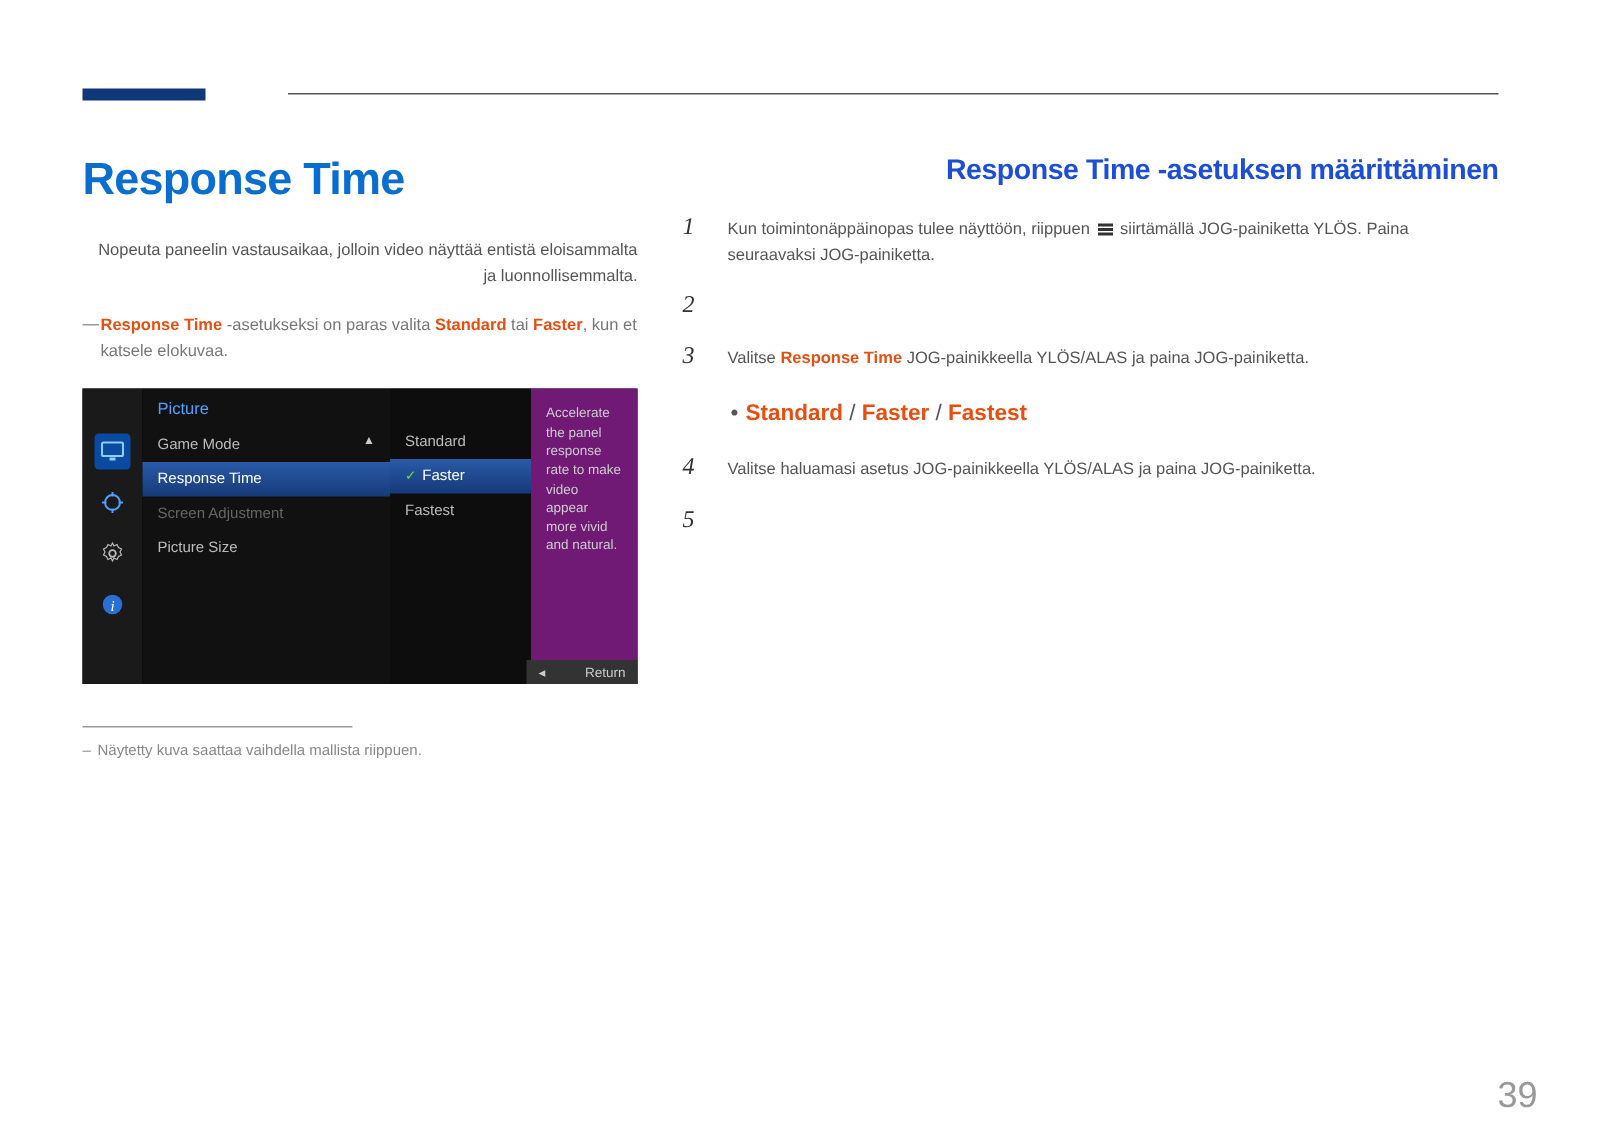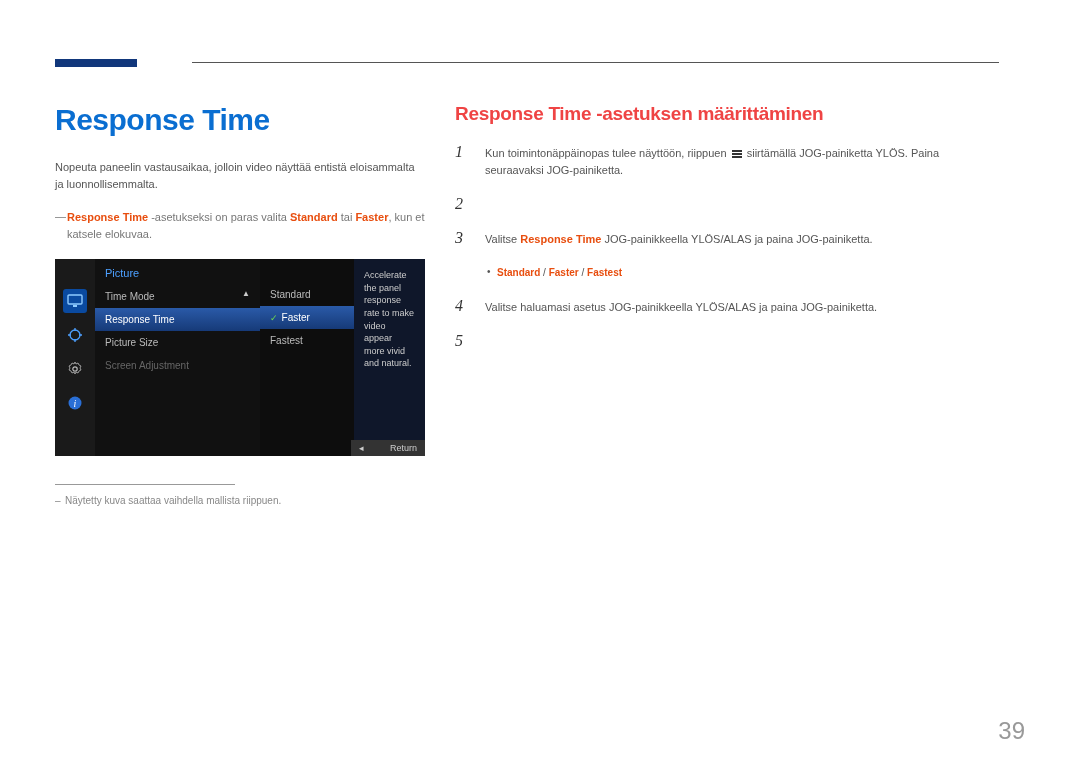--- a/index.html
+++ b/index.html
@@ -48,29 +48,31 @@
   h1 {
     font-size: 30px;
     font-weight: 700;
     color: #0a6ed1;
     margin-bottom: 22px;
     letter-spacing: -0.5px;
   }
   h2 {
     font-size: 19px;
     font-weight: 700;
-    color: #ef4444;
+    color: #1d4ed8;
     margin-bottom: 18px;
     letter-spacing: -0.3px;
+    text-align: right;
   }
   .intro {
     font-size: 11px;
     line-height: 1.55;
     color: #555;
     margin-bottom: 16px;
+    text-align: right;
   }
   .note-dash {
     font-size: 11px;
     line-height: 1.55;
     color: #777;
     padding-left: 12px;
     position: relative;
     margin-bottom: 16px;
   }
   .note-dash::before {
@@ -157,21 +159,21 @@
     position: relative;
   }
   .osd-sub .item.sel::before {
     content: "✓";
     color: #6fdc4d;
     margin-right: 4px;
     font-size: 9px;
   }
   .osd-desc {
     flex: 1;
-    background: #0f172a;
+    background: #701a75;
     padding: 10px;
     font-size: 9px;
     line-height: 1.4;
     color: #ccc;
   }
   .osd-footer {
     position: absolute;
     bottom: 0;
     right: 0;
     background: #333;
@@ -231,21 +233,21 @@
     width: 10px;
     vertical-align: middle;
     margin: 0 2px;
   }
   .menu-glyph span {
     display: block;
     height: 2px;
     background: #333;
   }
   .bullet-line {
-    font-size: 10px;
+    font-size: 15px;
     color: #555;
     padding-left: 12px;
     position: relative;
     margin-bottom: 6px;
   }
   .bullet-line::before {
     content: "•";
     position: absolute;
     left: 2px;
   }
@@ -303,24 +305,24 @@
           </div>
           <div class="osd-icon">
             <svg class="mini" viewBox="0 0 16 16">
                 <circle cx="8" cy="8" r="6.5" fill="#2a6fd6"></circle>
                 <text x="8" y="12" text-anchor="middle" font-size="10" font-family="Georgia" fill="#fff" font-style="italic">i</text>
               </svg>
           </div>
         </div>
         <div class="osd-menu">
           <div class="osd-title">Picture</div>
-          <div class="osd-row"><span>Time Mode</span><span class="arrow">▲</span></div>
+          <div class="osd-row"><span>Game Mode</span><span class="arrow">▲</span></div>
           <div class="osd-row sel">Response Time</div>
+          <div class="osd-row dim">Screen Adjustment</div>
           <div class="osd-row">Picture Size</div>
-          <div class="osd-row dim">Screen Adjustment</div>
         </div>
         <div class="osd-sub">
           <div class="item">Standard</div>
           <div class="item sel">Faster</div>
           <div class="item">Fastest</div>
         </div>
         <div class="osd-desc">Accelerate the panel response rate to make video appear more vivid and natural.</div>
         <div class="osd-footer">
           <span>◂</span>
           <span>Return</span>

